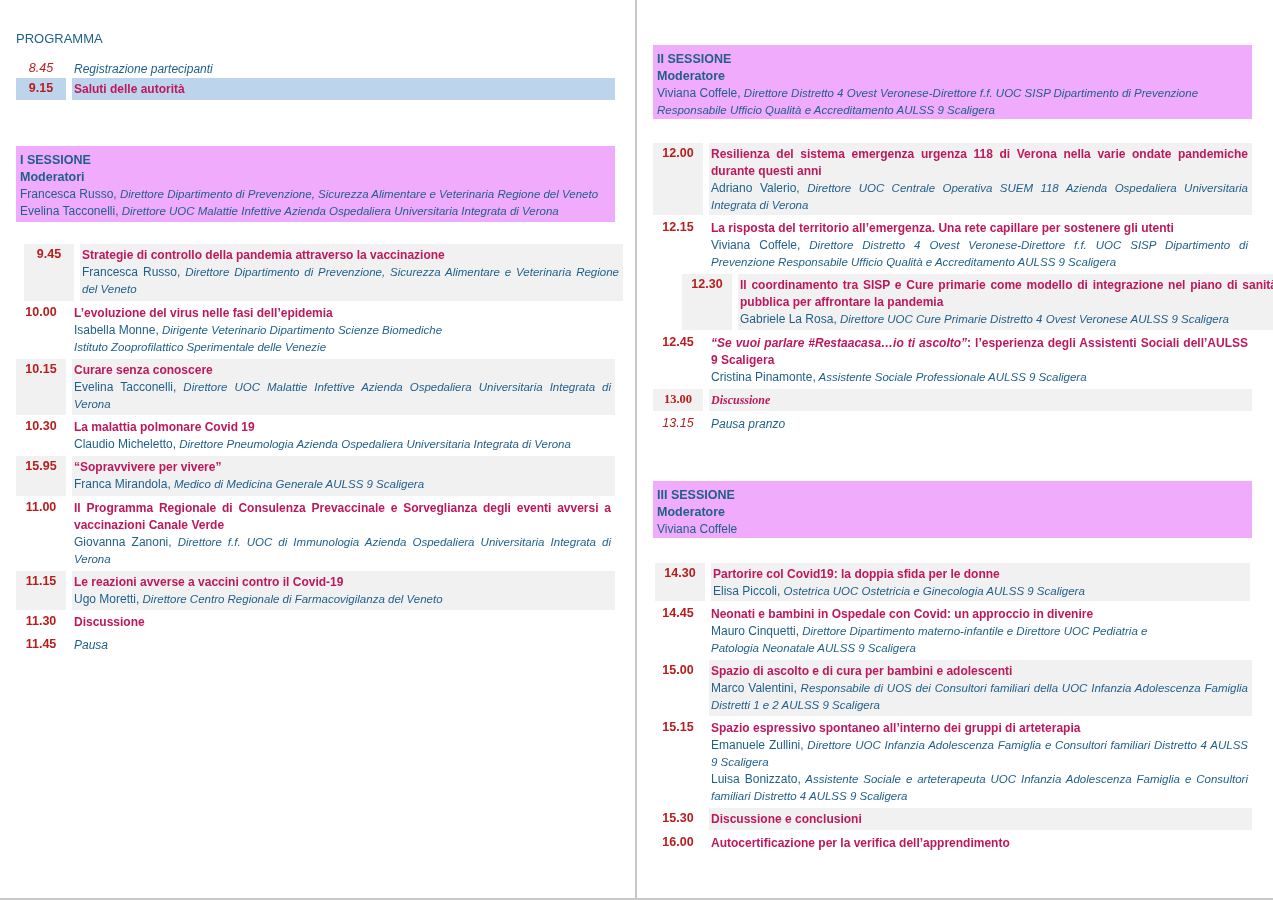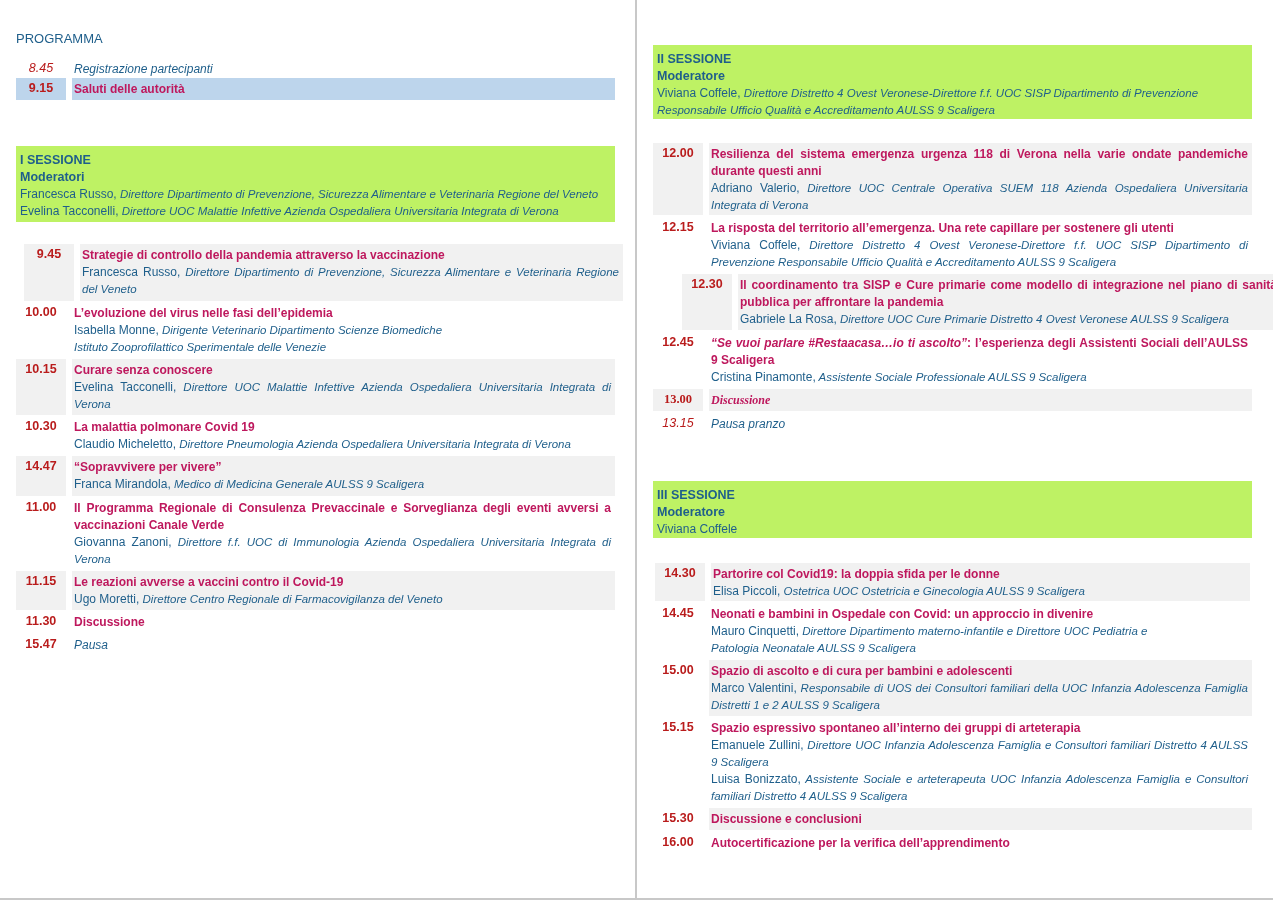--- a/index.html
+++ b/index.html
@@ -16,21 +16,21 @@
   .title { position:absolute; left:16px; top:31px; font-weight:normal; font-size:13px; color:#1f5f8b; }
   .row { position:absolute; display:flex; }
   .time { width:50px; text-align:center; font-weight:bold; font-size:12.5px; color:#b91c1c; padding-top:3px; box-sizing:border-box; }
   .content { flex:1; margin-left:6px; padding:3px 4px 2px 2px; box-sizing:border-box; text-align:justify; line-height:17px; }
   .time.shaded, .content.shaded { background:#f1f1f1; }
   .time.blue, .content.blue { background:#bdd5ec; }
   .ital { font-style:italic; font-weight:normal; }
   .topic { font-weight:bold; font-size:12px; color:#be185d; }
   .speaker { font-size:12px; color:#1f5f8b; }
   .role { font-style:italic; font-size:11.5px; }
-  .session { position:absolute; background:#bef264; padding:6px 4px 4px 4px; box-sizing:border-box; line-height:17px; }
+  .session { position:absolute; background:#f0abfc; padding:6px 4px 4px 4px; box-sizing:border-box; line-height:17px; }
   .session .sname { font-weight:bold; font-size:12.5px; }
   .session .mod { font-weight:bold; font-size:12.5px; }
   .session .line { font-size:12px; }
 </style>
 </head>
 <body>
 
 <div class="page page-left">
   <div class="title">PROGRAMMA</div>
 
@@ -77,21 +77,21 @@
 
   <div class="row" style="left:16px;top:416px;width:599px;height:39px;">
     <div class="time">10.30</div>
     <div class="content">
       <div class="topic">La malattia polmonare Covid 19</div>
       <div class="speaker"><span>Claudio Micheletto,</span><span class="role"> Direttore Pneumologia Azienda Ospedaliera Universitaria Integrata di Verona</span></div>
     </div>
   </div>
 
   <div class="row" style="left:16px;top:456px;width:599px;height:40px;">
-    <div class="time shaded">14.47</div>
+    <div class="time shaded">15.95</div>
     <div class="content shaded">
       <div class="topic">“Sopravvivere per vivere”</div>
       <div class="speaker"><span>Franca Mirandola,</span><span class="role"> Medico di Medicina Generale AULSS 9 Scaligera</span></div>
     </div>
   </div>
 
   <div class="row" style="left:16px;top:497px;width:599px;height:72px;">
     <div class="time">11.00</div>
     <div class="content">
       <div class="topic">Il Programma Regionale di Consulenza Prevaccinale e Sorveglianza degli eventi avversi a vaccinazioni Canale Verde</div>
@@ -106,21 +106,21 @@
       <div class="speaker"><span>Ugo Moretti,</span><span class="role"> Direttore Centro Regionale di Farmacovigilanza del Veneto</span></div>
     </div>
   </div>
 
   <div class="row" style="left:16px;top:611px;width:599px;height:22px;">
     <div class="time">11.30</div>
     <div class="content topic">Discussione</div>
   </div>
 
   <div class="row" style="left:16px;top:634px;width:599px;height:22px;">
-    <div class="time">15.47</div>
+    <div class="time">11.45</div>
     <div class="content ital">Pausa</div>
   </div>
 </div>
 
 <div class="divider"></div>
 
 <div class="page page-right">
   <div class="session" style="left:16px;top:45px;width:599px;height:74px;">
     <div class="sname">II SESSIONE</div>
     <div class="mod">Moderatore</div>

